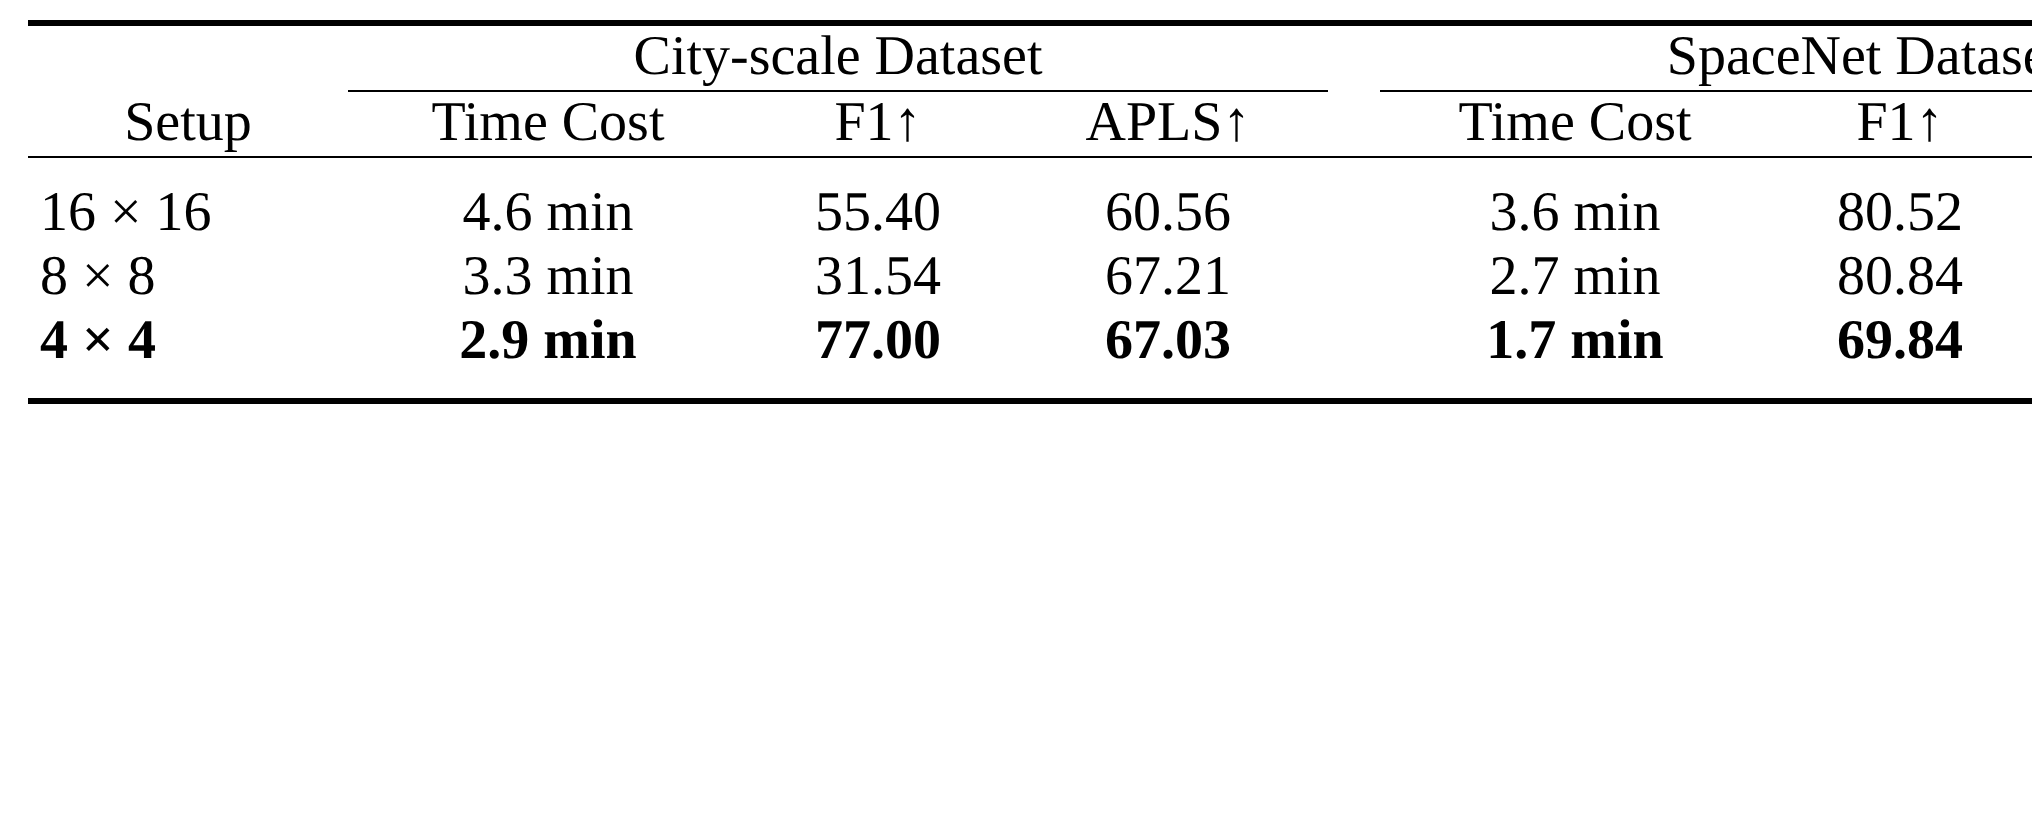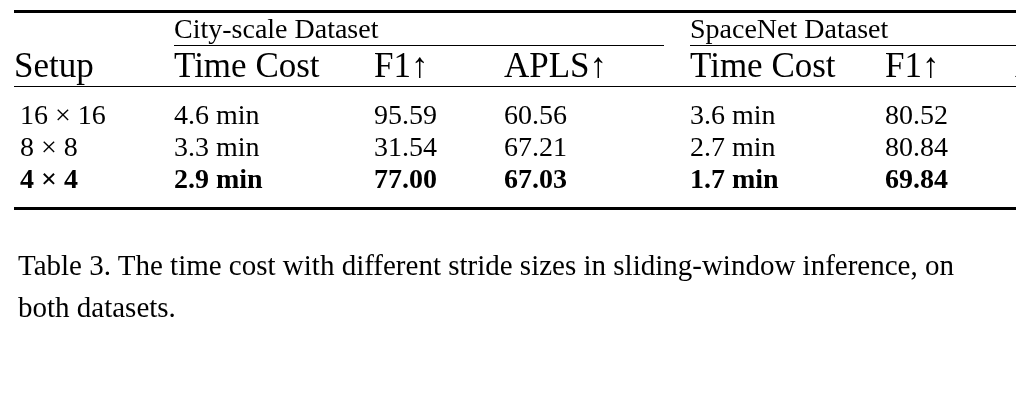--- a/index.html
+++ b/index.html
@@ -22,21 +22,21 @@
     padding: 10px 14px 0 14px;
   }
   table.results {
     border-collapse: collapse;
     width: 980px;
     margin: 0 auto;
     table-layout: fixed;
   }
   table.results td, table.results th {
     font-weight: normal;
-    text-align: left;
+    text-align: center;
     vertical-align: baseline;
     padding: 0;
   }
   
   .rule-top {
     border-top: 3px solid #000;
   }
   .rule-mid {
     border-top: 1.5px solid #000;
   }
@@ -46,21 +46,21 @@
   .grouphead {
     font-size: 28px;
     padding-top: 6px;
     padding-bottom: 2px;
   }
   .group-underline {
     height: 0;
     border-bottom: 1.2px solid #000;
   }
   .colhead {
-    font-size: 35px;
+    font-size: 28px;
     padding-top: 6px;
     padding-bottom: 6px;
   }
   .setup-head {
     text-align: left;
     padding-left: 6px;
   }
   .datacell {
     font-size: 28px;
     padding-top: 7px;
@@ -128,21 +128,21 @@
         <td class="colhead">APLS↑</td>
         <td class="colhead"></td>
         <td class="colhead">Time Cost</td>
         <td class="colhead">F1↑</td>
         <td class="colhead">APLS↑</td>
       </tr>
 
       <tr class="first-data">
         <td class="rule-mid datacell setup">16 × 16</td>
         <td class="rule-mid datacell">4.6 min</td>
-        <td class="rule-mid datacell">95.59</td>
+        <td class="rule-mid datacell">55.40</td>
         <td class="rule-mid datacell">60.56</td>
         <td class="rule-mid datacell"></td>
         <td class="rule-mid datacell">3.6 min</td>
         <td class="rule-mid datacell">80.52</td>
         <td class="rule-mid datacell">71.64</td>
       </tr>
       <tr>
         <td class="datacell setup">8 × 8</td>
         <td class="datacell">3.3 min</td>
         <td class="datacell">31.54</td>
@@ -158,18 +158,14 @@
         <td class="rule-bottom datacell">77.00</td>
         <td class="rule-bottom datacell">67.03</td>
         <td class="rule-bottom datacell"></td>
         <td class="rule-bottom datacell">1.7 min</td>
         <td class="rule-bottom datacell">69.84</td>
         <td class="rule-bottom datacell">70.88</td>
       </tr>
     </tbody>
   </table>
 
-  <div class="caption">
-    <span class="lbl">Table 3.</span>
-    <span>The time cost with different stride sizes in sliding-window inference, on both datasets.</span>
-  </div>
 
 </div>
 
 </body></html>

